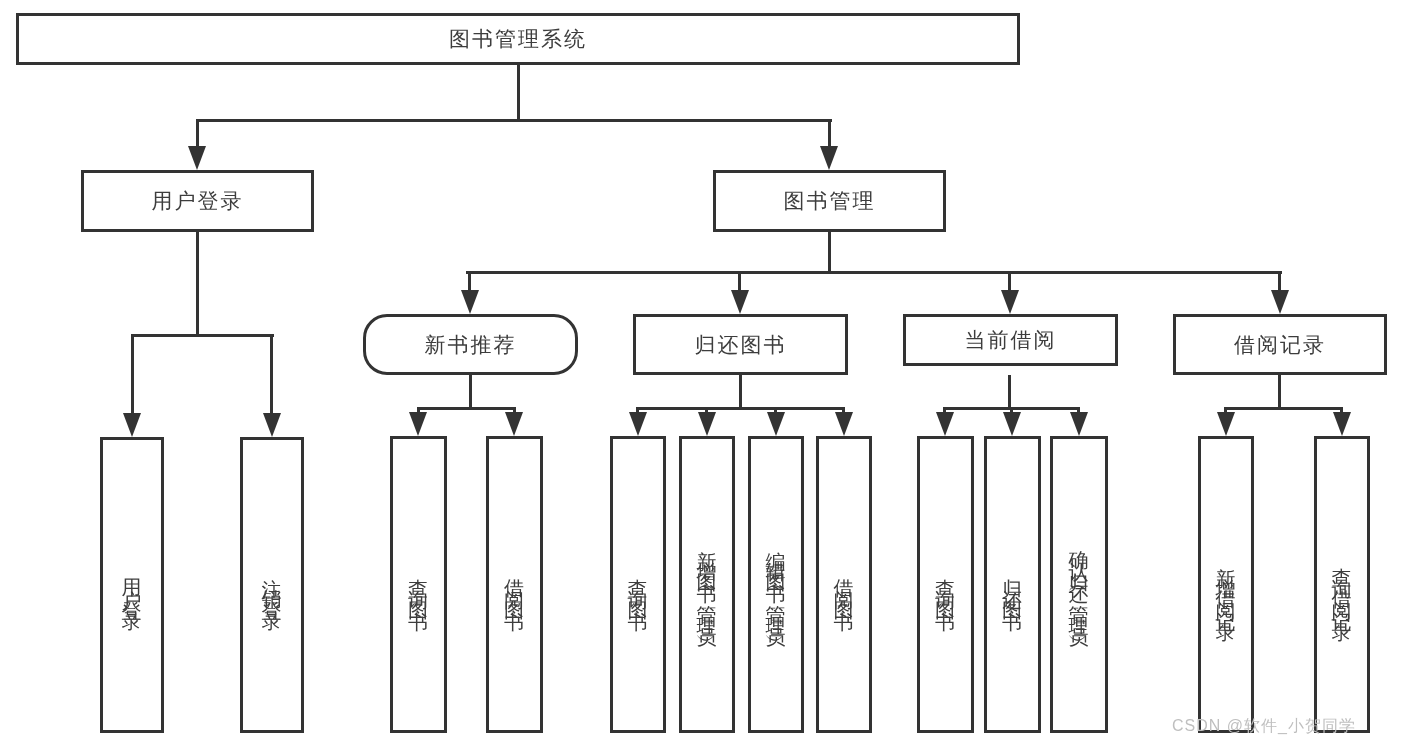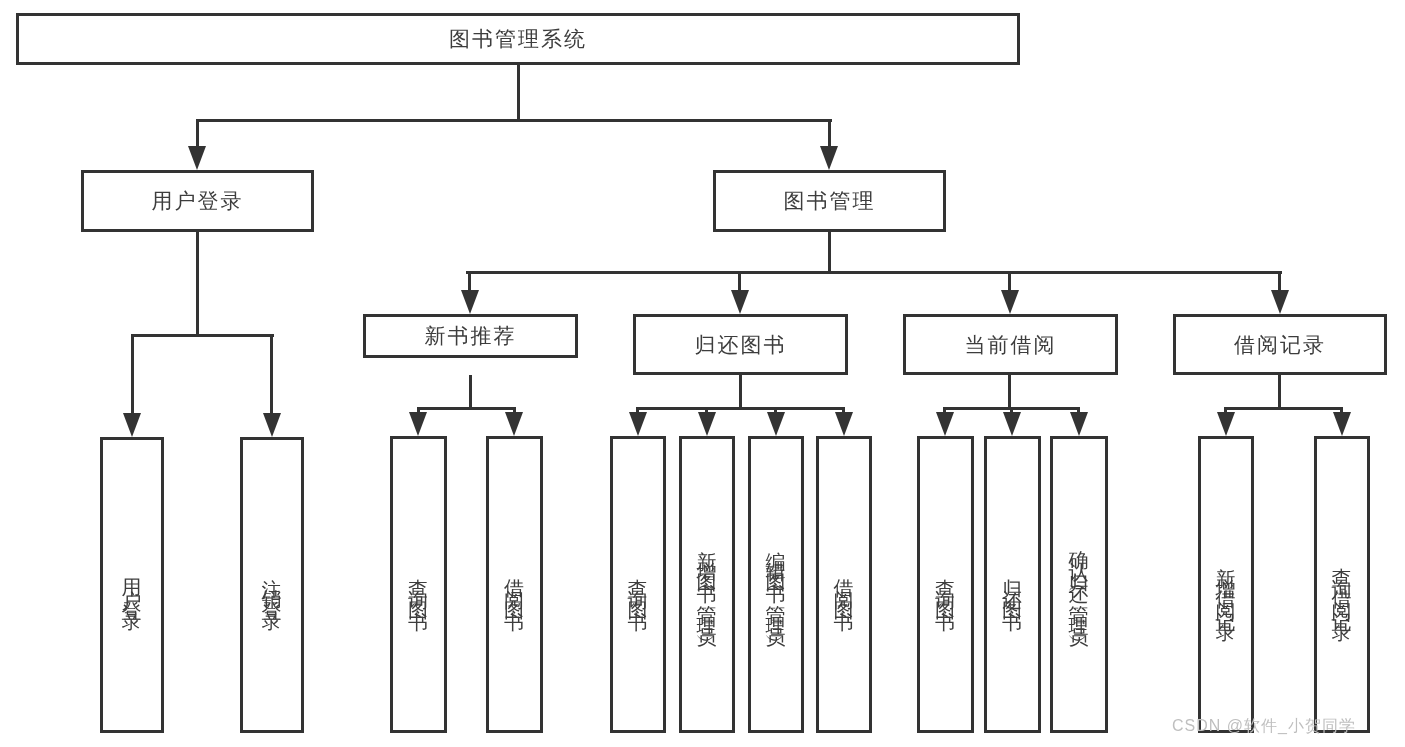--- a/index.html
+++ b/index.html
@@ -63,27 +63,27 @@
   <div class="hline" style="left:466px; top:271px; width:816px;"></div>
   <div class="vline" style="left:468px; top:271px; height:24px;"></div>
   <div class="vline" style="left:738px; top:271px; height:24px;"></div>
   <div class="vline" style="left:1008px; top:271px; height:24px;"></div>
   <div class="vline" style="left:1278px; top:271px; height:24px;"></div>
   <div class="arrow" style="left:461px; top:290px;"></div>
   <div class="arrow" style="left:731px; top:290px;"></div>
   <div class="arrow" style="left:1001px; top:290px;"></div>
   <div class="arrow" style="left:1271px; top:290px;"></div>
 
-  <div class="node" style="left:363px; top:314px; width:215px; height:44px;">
+  <div class="node" style="left:363px; top:314px; width:215px; height:61px;border-radius:24px;">
     <span class="lbl">新书推荐</span>
   </div>
   <div class="node" style="left:633px; top:314px; width:215px; height:61px;">
     <span class="lbl">归还图书</span>
   </div>
-  <div class="node" style="left:903px; top:314px; width:215px; height:61px;">
+  <div class="node" style="left:903px; top:314px; width:215px; height:52px;">
     <span class="lbl">当前借阅</span>
   </div>
   <div class="node" style="left:1173px; top:314px; width:214px; height:61px;">
     <span class="lbl">借阅记录</span>
   </div>
 
   <div class="vline" style="left:469px; top:375px; height:35px;"></div>
   <div class="hline" style="left:417px; top:407px; width:99px;"></div>
   <div class="vline" style="left:417px; top:407px; height:9px;"></div>
   <div class="vline" style="left:513px; top:407px; height:9px;"></div>

